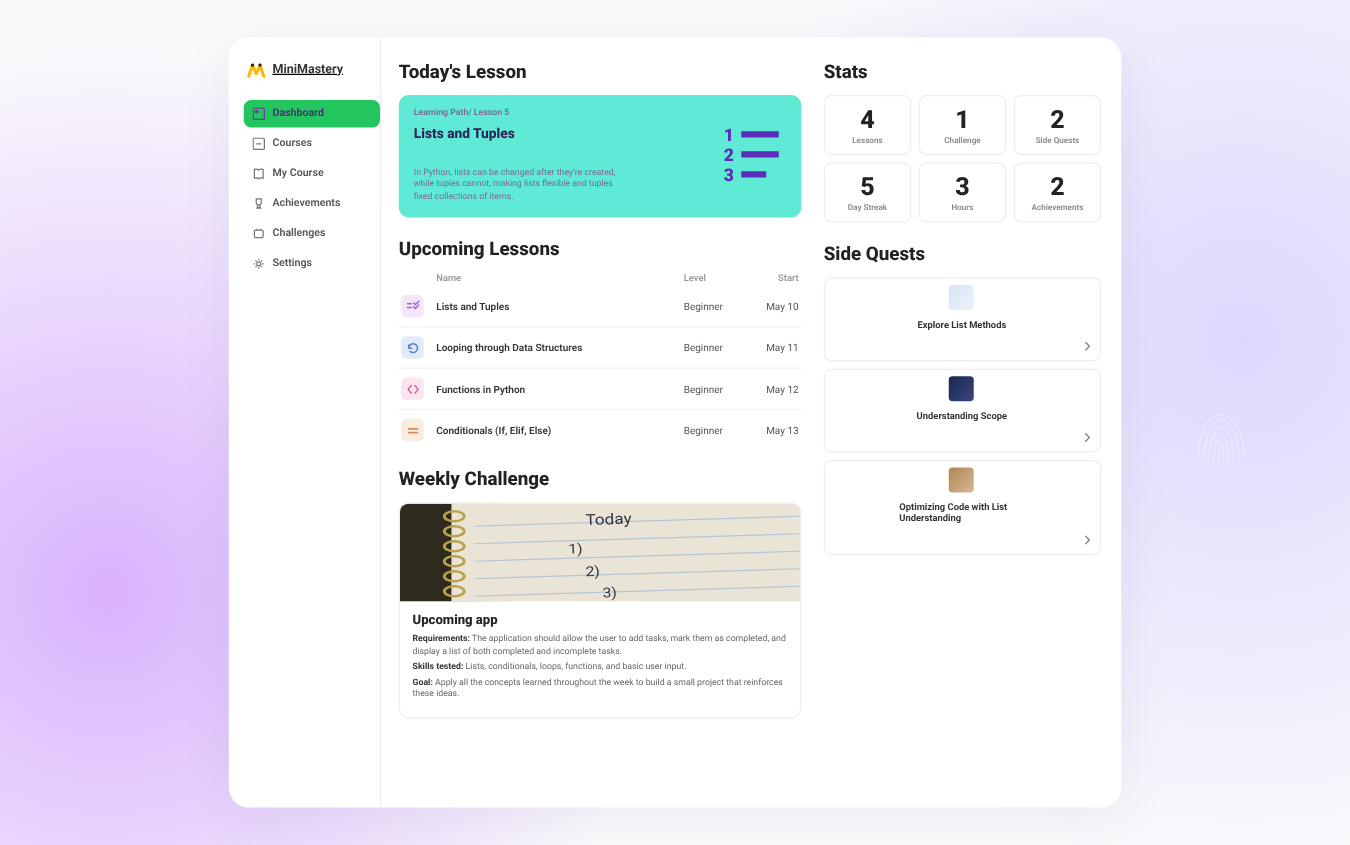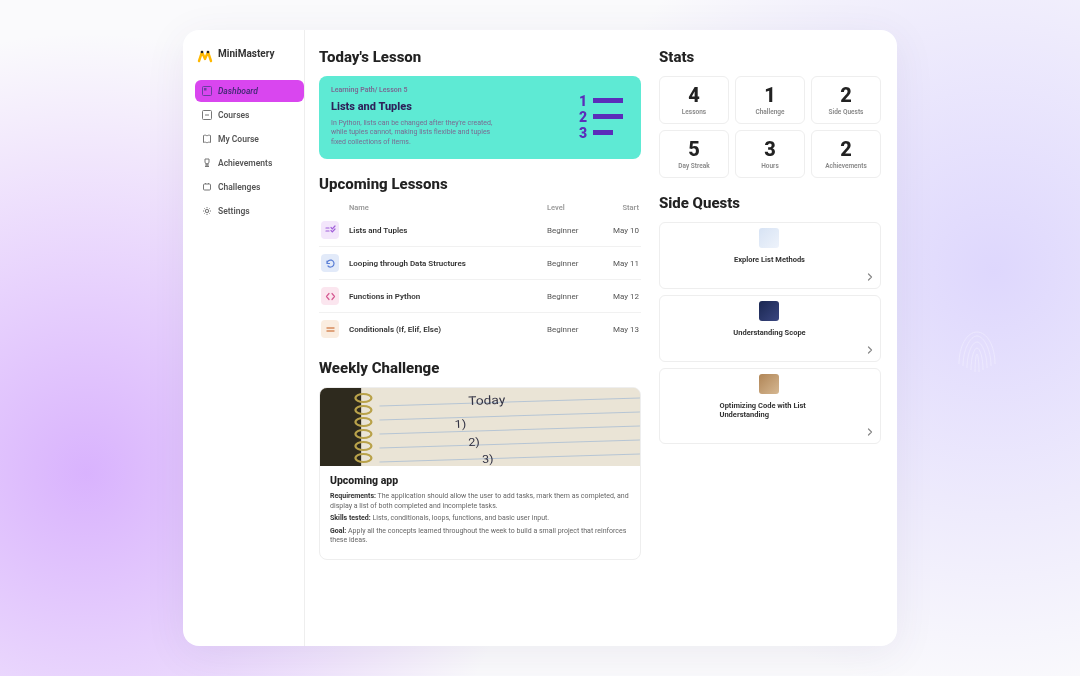--- a/index.html
+++ b/index.html
@@ -11,44 +11,44 @@
       #fafafc;
     display: flex; align-items: flex-start; justify-content: center;
   }
   .app {
     width: 714px; margin-top: 30px; background: #fff; border-radius: 16px;
     box-shadow: 0 8px 40px rgba(80,60,120,0.08);
     display: flex; min-height: 616px;
   }
   
   .sidebar { width: 122px; border-right: 1px solid #eee; padding: 12px 0 12px 12px; }
-  .brand { display: flex; gap: 5px; padding: 6px 2px 14px 2px; }
+  .brand { display: flex; align-items: center; gap: 5px; padding: 6px 2px 14px 2px; text-decoration: underline; }
   .brand-mark { width: 16px; height: 14px; position: relative; }
   .brand-mark svg { width: 16px; height: 14px; }
   .brand-name { font-size: 10px; font-weight: 700; color: #333; }
   .nav { display: flex; flex-direction: column; gap: 2px; margin-top: 4px; }
   .nav-item { display: flex; align-items: center; gap: 6px; font-size: 8.5px; font-weight: 600; color: #555; padding: 6px 7px; border-radius: 6px; cursor: pointer; }
-  .nav-item.active { background: #d946ef; color: #4a2b7a; font-style: italic; }
+  .nav-item.active { background: #22c55e; color: #4a2b7a; }
   .nav-icon { width: 10px; height: 10px; display: inline-flex; align-items: center; justify-content: center; color: #777; }
   .nav-item.active .nav-icon { color: #6b3fa0; }
   .nav-icon svg { width: 10px; height: 10px; }
 
   
   .main { flex: 1; display: flex; padding: 12px 16px 18px 14px; gap: 18px; }
   .col-left { flex: 1.45; min-width: 0; }
   .col-right { flex: 1; min-width: 0; }
 
   h2.section { font-size: 15px; font-weight: 800; color: #222; margin: 6px 0 10px 0; }
 
   
   .lesson-card { background: #5eead4; border-radius: 8px; padding: 10px 12px 12px 12px; display: flex; gap: 14px; align-items: flex-start; }
   .lesson-text { flex: 1; }
   .crumb { font-size: 7px; color: #7a6a92; font-weight: 600; }
   .lesson-title { font-size: 11px; font-weight: 800; color: #2e225a; margin-top: 6px; }
-  .lesson-desc { font-size: 7px; line-height: 1.35; color: #7a6a92; margin-top: 6px; max-width: 170px; }
+  .lesson-desc { font-size: 7px; line-height: 1.35; color: #7a6a92; margin-top: 21px; max-width: 170px; }
   .lesson-graphic { width: 50px; height: 50px; align-self: center; }
   .lesson-graphic svg { width: 50px; height: 50px; }
 
   
   .table-head { display: flex; font-size: 7.5px; color: #999; font-weight: 600; padding: 0 2px 2px 2px; }
   .th-name { flex: 1; }
   .th-level { width: 58px; }
   .th-start { width: 34px; text-align: right; }
   .urow { display: flex; align-items: center; padding: 7px 2px; }
   .urow + .urow { border-top: 1px solid #f1f1f1; }

